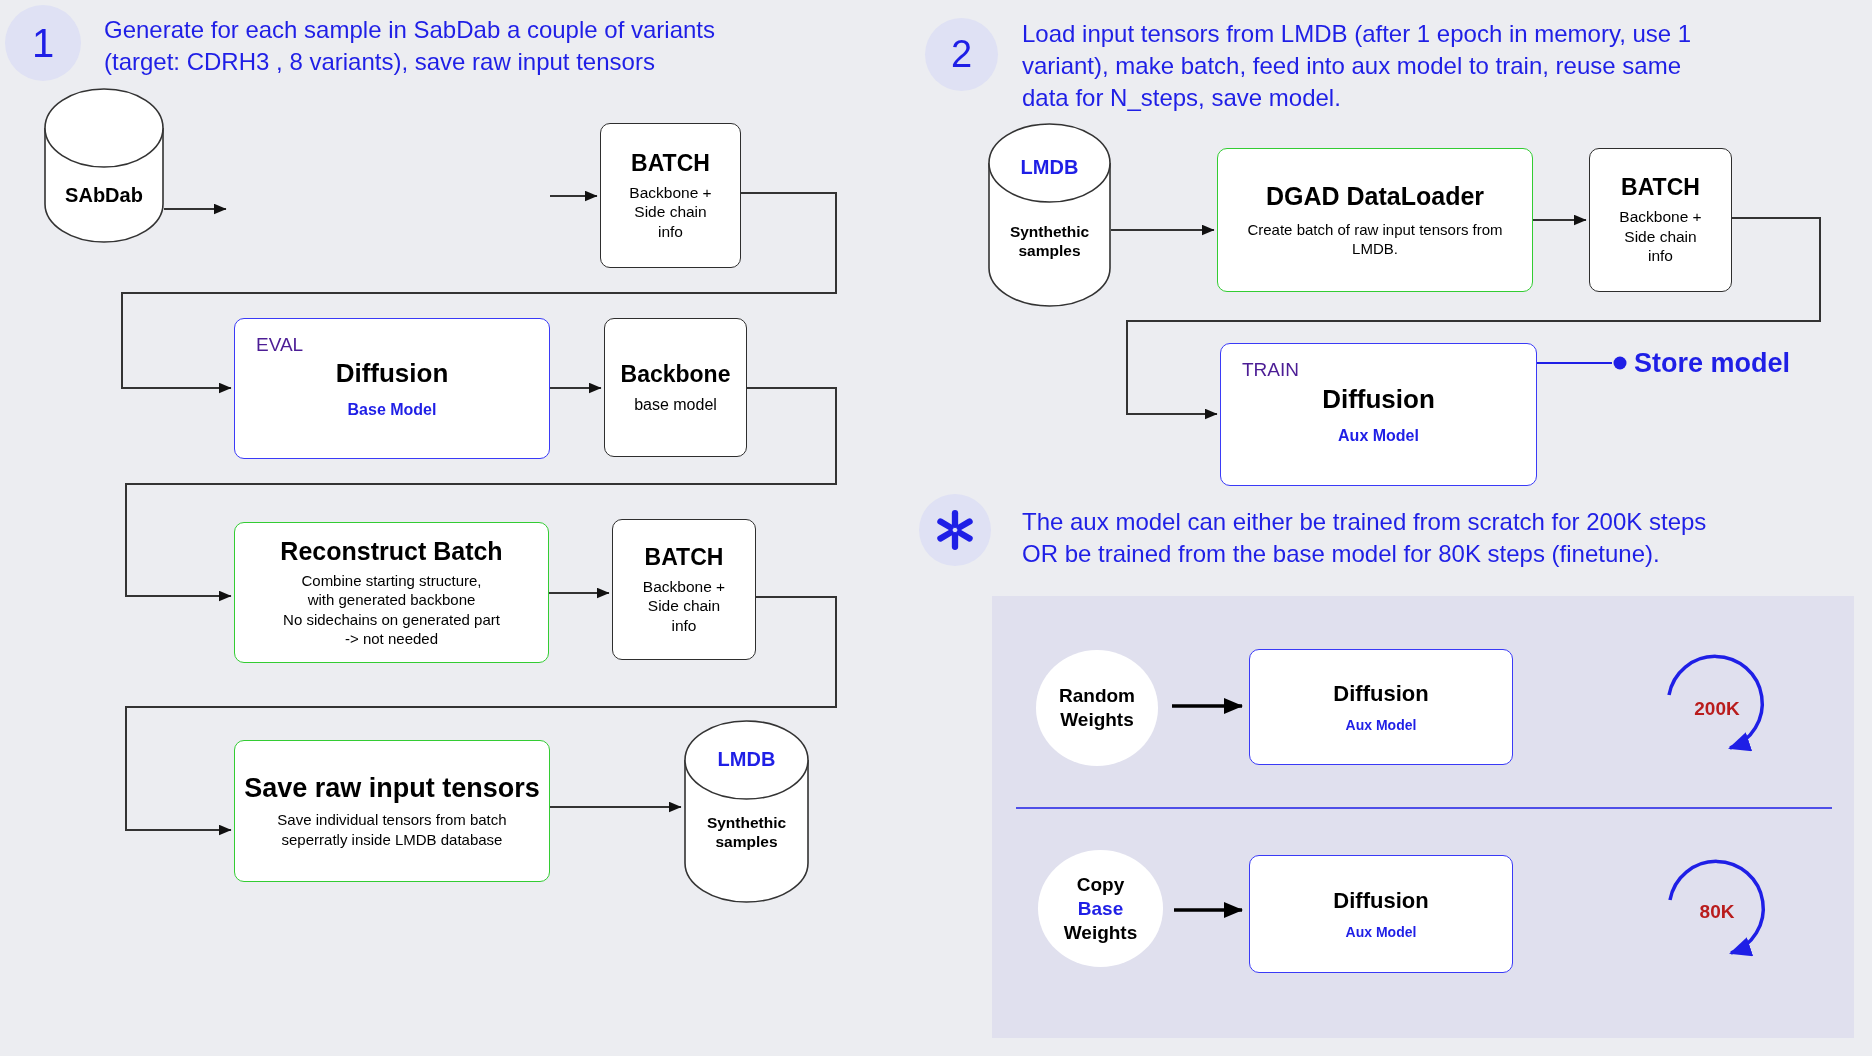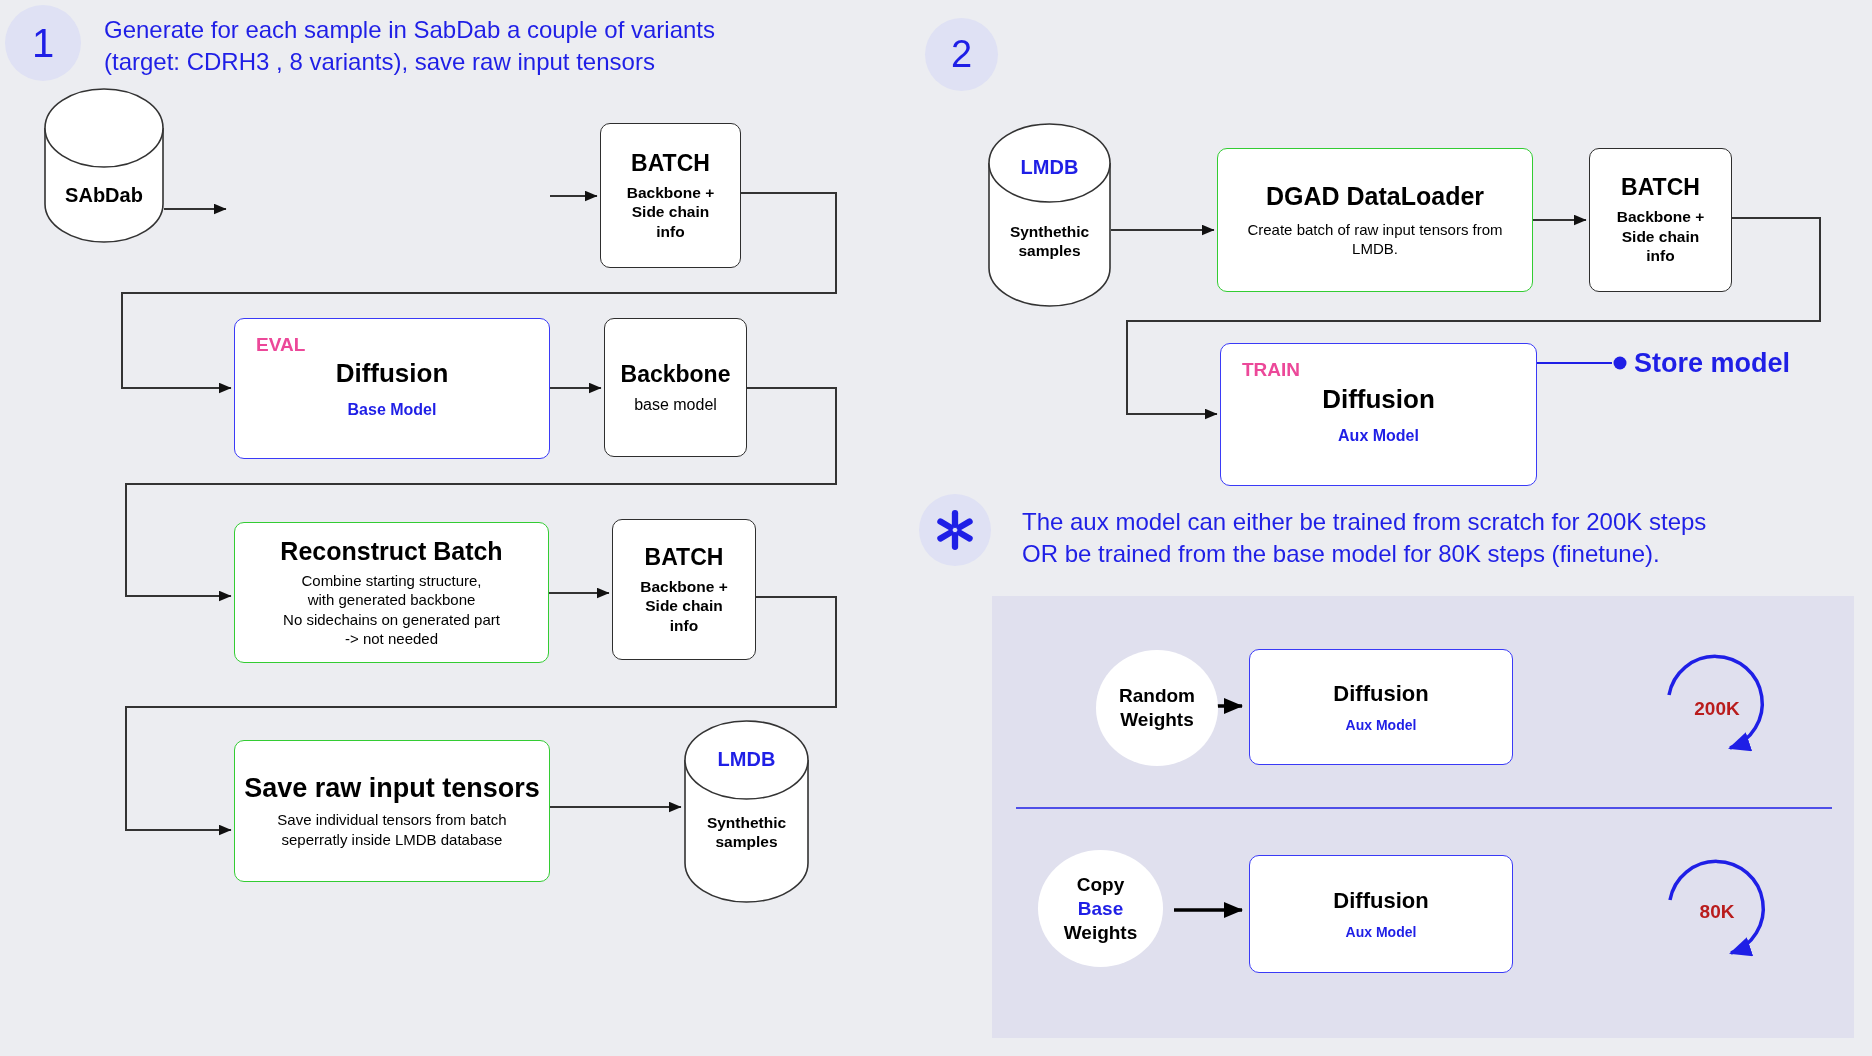--- a/index.html
+++ b/index.html
@@ -10,24 +10,24 @@
 
   .bx { position:absolute; box-sizing:border-box; background:#fff;
         border:1.6px solid #2e2e2e; border-radius:10px;
         display:flex; flex-direction:column; align-items:center; justify-content:center;
         text-align:center; }
   .bx.blue  { border-color:#3a3af7; }
   .bx.green { border-color:#33cc33;justify-content:center; }
   .bx .bt { font-weight:700; font-size:25px; color:#000; white-space:pre-line; }
   .bx .bs { font-size:15px; line-height:19.5px; color:#000; margin-top:9px; }
   .bx.batch .bt { font-size:23px; }
-  .bx.batch .bs { font-size:15.5px; margin-top:6px;font-weight:bold; }
+  .bx.batch .bs { font-size:15.5px; margin-top:6px; }
   .bx.backbone .bt { font-size:23px; }
   .bx.backbone .bs { font-size:16px; margin-top:7px; }
-  .bx .tag { position:absolute; top:15px; left:21px; font-size:19px; font-weight:700; color:#ec4899; }
+  .bx .tag { position:absolute; top:15px; left:21px; font-size:19px; font-weight:400; color:#4c1d95; }
   .bx .sub-blue { color:#1f1fe6; font-weight:700; font-size:16px; margin-top:12px; }
   .bx.mini .bt { font-size:22px; }
   .bx.mini .sub-blue { font-size:14px; margin-top:10px; }
 
   .pre { white-space:pre-line; }
 
   .badge { position:absolute; border-radius:50%; background:#dfe1f4; color:#1f1fe6;
            display:flex; align-items:center; justify-content:center; font-size:40px; }
   .heading { position:absolute; color:#1f1fe6; font-size:24px; line-height:32px; }
 
@@ -154,20 +154,23 @@
       <ellipse cx="62.5" cy="40" rx="61.5" ry="39" fill="#fff" stroke="#333" stroke-width="1.6"></ellipse>
     </svg>
     <div class="cl dbname" style="top:28px;">LMDB</div>
     <div class="cl body pre" style="top:93px;">Synthethic
 samples</div>
   </div>
 
   <div class="badge" style="left:925px; top:18px; width:73px; height:73px; font-size:38px;">
     <span>2</span>
   </div>
+  <div class="heading pre" style="left:1022px; top:18px; width:760px;">Load input tensors from LMDB (after 1 epoch in memory, use 1
+variant), make batch, feed into aux model to train, reuse same
+data for N_steps, save model.</div>
 
   <div class="cyl" style="left:988px; top:123px; width:123px; height:185px;">
     <svg width="123" height="185" viewBox="0 0 123 185">
       <path d="M1,40 V145 A60.5,38 0 0 0 122,145 V40" fill="#fff" stroke="#333" stroke-width="1.6"></path>
       <ellipse cx="61.5" cy="40" rx="60.5" ry="39" fill="#fff" stroke="#333" stroke-width="1.6"></ellipse>
     </svg>
     <div class="cl dbname" style="top:33px;">LMDB</div>
     <div class="cl body pre" style="top:99px;">Synthethic
 samples</div>
   </div>
@@ -201,21 +204,21 @@
         <line x1="4.33" y1="-2.5" x2="13.86" y2="-8"></line>
         <line x1="-4.33" y1="2.5" x2="-13.86" y2="8"></line>
         <line x1="-4.33" y1="-2.5" x2="-13.86" y2="-8"></line>
         <line x1="4.33" y1="2.5" x2="13.86" y2="8"></line>
       </g>
     </svg>
   </div>
   <div class="heading pre" style="left:1022px; top:506px; width:800px;">The aux model can either be trained from scratch for 200K steps
 OR be trained from the base model for 80K steps (finetune).</div>
 
-  <div class="circle-node" style="left:1096px; top:650px; width:122px; height:116px;">
+  <div class="circle-node" style="left:1036px; top:650px; width:122px; height:116px;">
     <span>Random</span>
     <span>Weights</span>
   </div>
   <div class="bx blue mini" style="left:1249px; top:649px; width:264px; height:116px;">
     <div class="bt">Diffusion</div>
     <div class="sub-blue">Aux Model</div>
   </div>
   <div class="loop-label" style="left:1717px; top:709px;">200K</div>
 
   <div class="circle-node" style="left:1038px; top:850px; width:125px; height:117px;">

